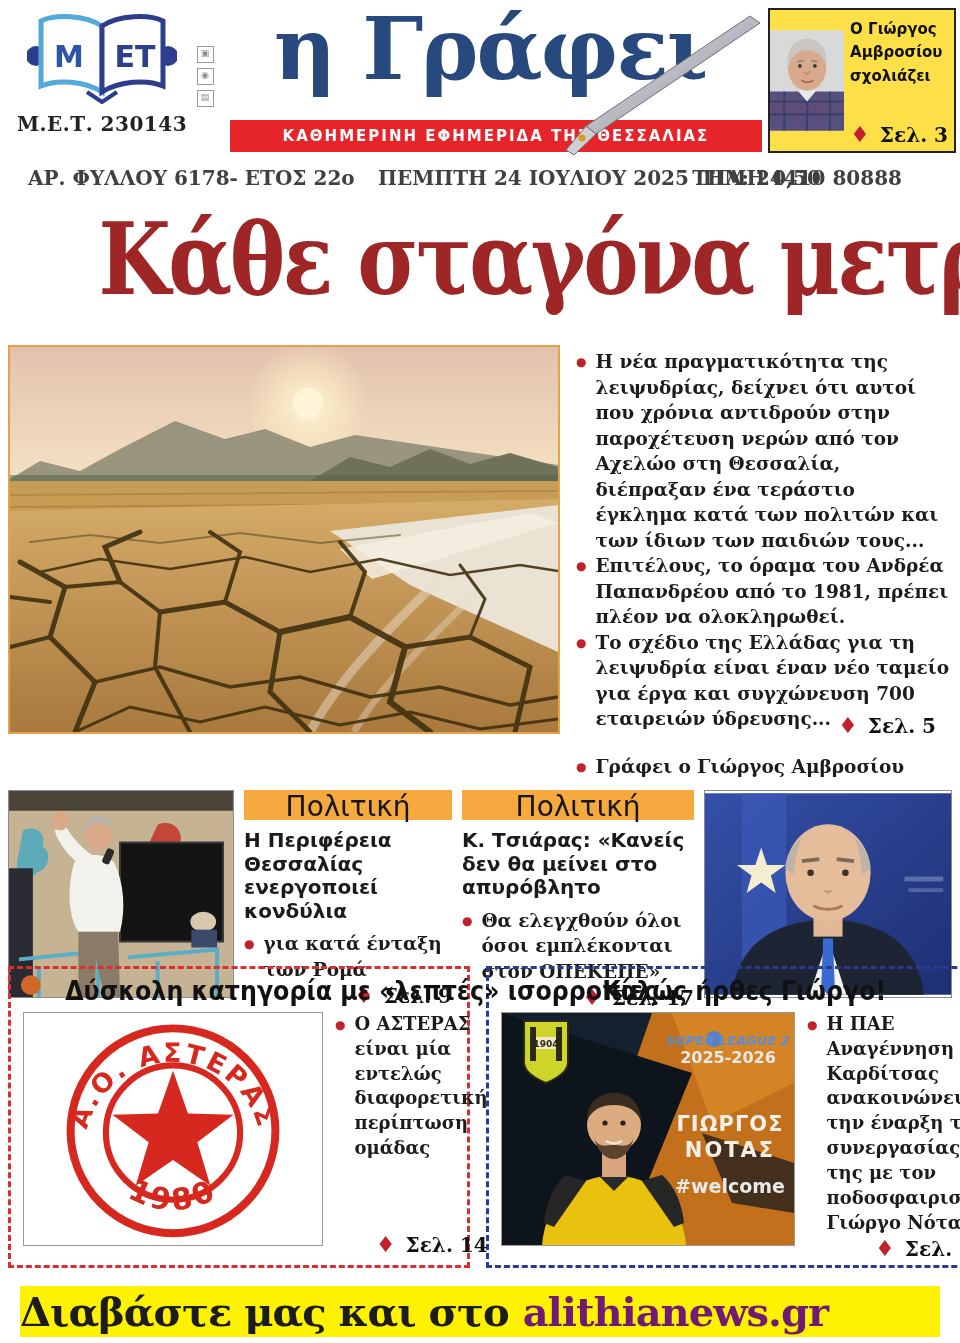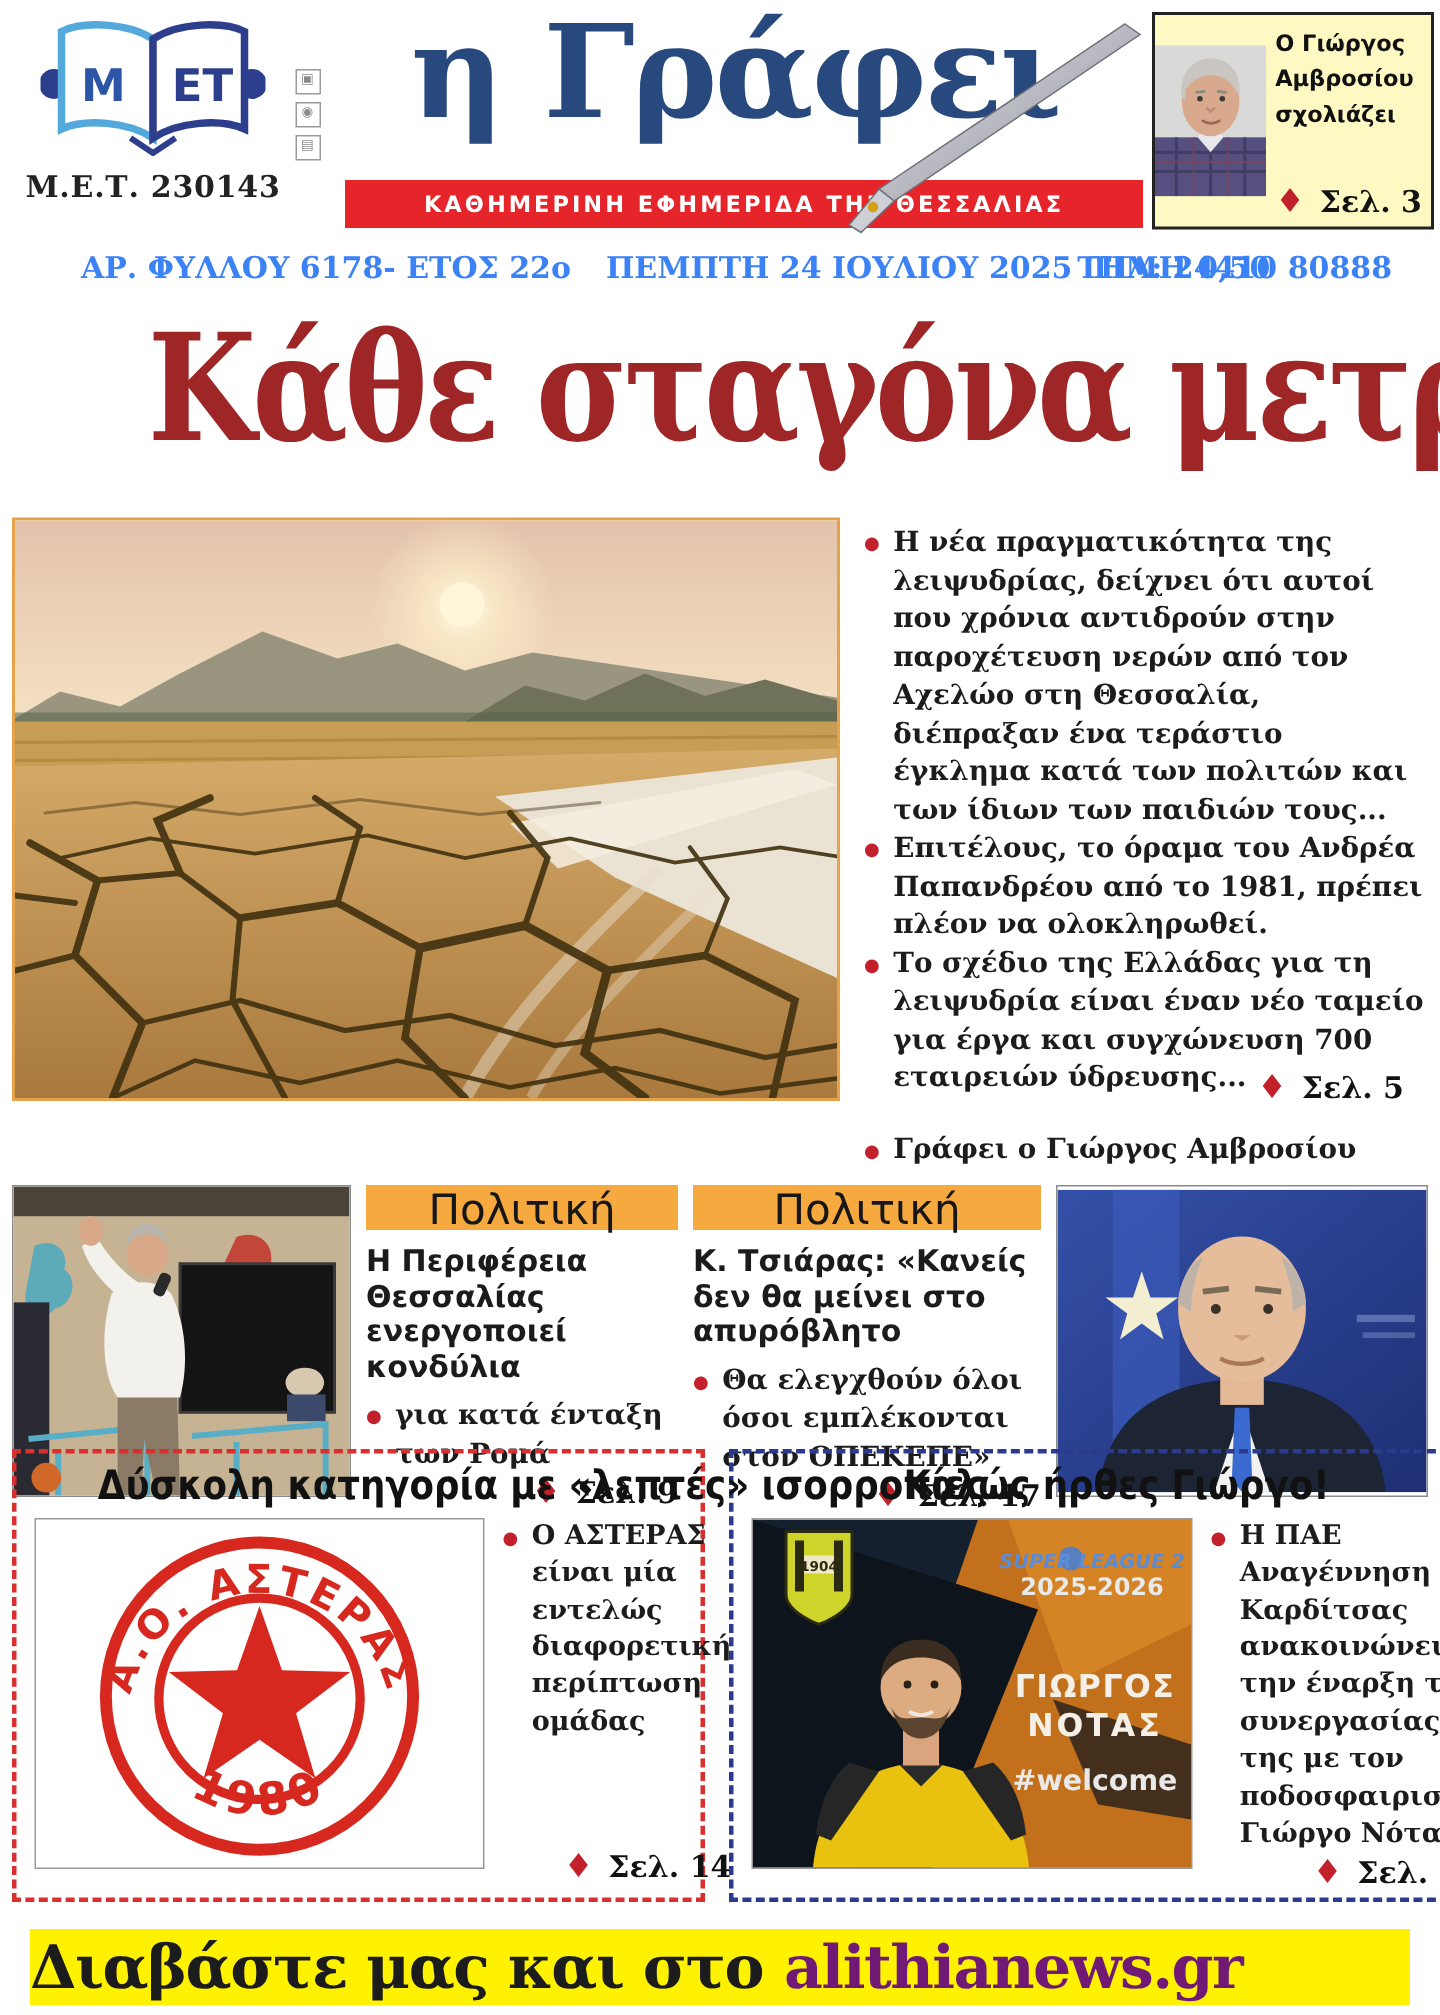--- a/index.html
+++ b/index.html
@@ -12,26 +12,26 @@
   .stamps{position:absolute;left:4px;top:40px;width:22px;display:flex;flex-direction:column;gap:5px;align-items:center;}
   .stamp{width:15px;height:15px;border:1px solid #9a9a9a;color:#8a8a8a;font-size:9px;line-height:13px;text-align:center;font-family:"DejaVu Sans",sans-serif;}
   .mast-title{position:absolute;left:30px;top:-4px;width:540px;text-align:center;
        font-weight:bold;font-size:86px;line-height:1.1;color:#27497E;letter-spacing:-2px;white-space:nowrap;}
   .mast-band{position:absolute;left:40px;top:114px;width:532px;height:32px;background:#E6252A;
        display:flex;align-items:center;justify-content:center;}
   .mast-band span{color:#ffffff;font-family:"DejaVu Sans",sans-serif;font-weight:bold;
        font-size:15px;letter-spacing:2px;white-space:nowrap;}
   .pen-svg{position:absolute;right:-6px;top:8px;pointer-events:none;}
   .columnist-box{position:absolute;left:768px;top:8px;width:188px;height:145px;
-       border:2px solid #222;display:flex;background:#fef9c3;box-sizing:border-box;}
+       border:2px solid #222;display:flex;background:#fde047;box-sizing:border-box;}
   .columnist-text{flex:1;padding:8px 4px 4px 6px;display:flex;flex-direction:column;}
   .columnist-name{font-family:"DejaVu Sans",sans-serif;font-weight:bold;font-size:15px;line-height:1.55;color:#111;}
   .columnist-ref{margin-top:auto;text-align:right;padding-right:2px;}
   
-  .infobar{position:absolute;left:0;top:166px;width:928px;height:26px;font-weight:bold;font-size:20px;color:#3b82f6;margin-left:26px;}
+  .infobar{position:absolute;left:0;top:166px;width:928px;height:26px;font-weight:bold;font-size:20px;color:#404040;}
   .infobar span{position:absolute;white-space:nowrap;}
   .info-issue{left:28px;} .info-date{left:378px;} .info-price{left:700px;} .info-phone{right:26px;}
   
   .headline{position:absolute;left:0;top:198px;width:960px;text-align:center;color:#9F2626;
        font-weight:bold;font-size:99px;line-height:1.25;white-space:nowrap;}
   .headline>span{display:inline-block;transform:scaleX(0.84);transform-origin:center;letter-spacing:-3px;}
   
   .lead{position:absolute;left:8px;top:345px;width:944px;display:flex;gap:16px;}
   .lead-photo{width:548px;height:385px;border:2px solid #E5A24A;flex:none;}
   .lead-col{flex:1;padding-top:4px;}

